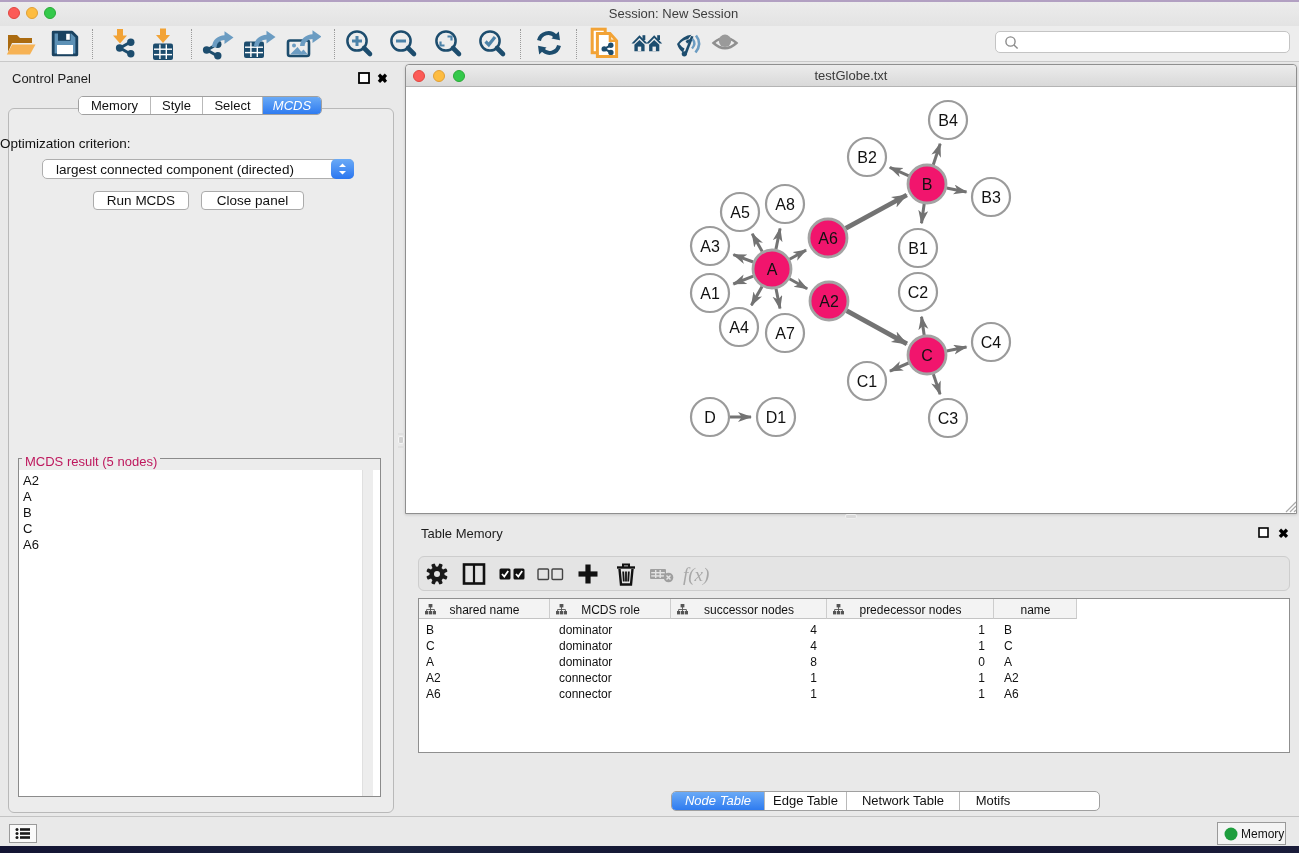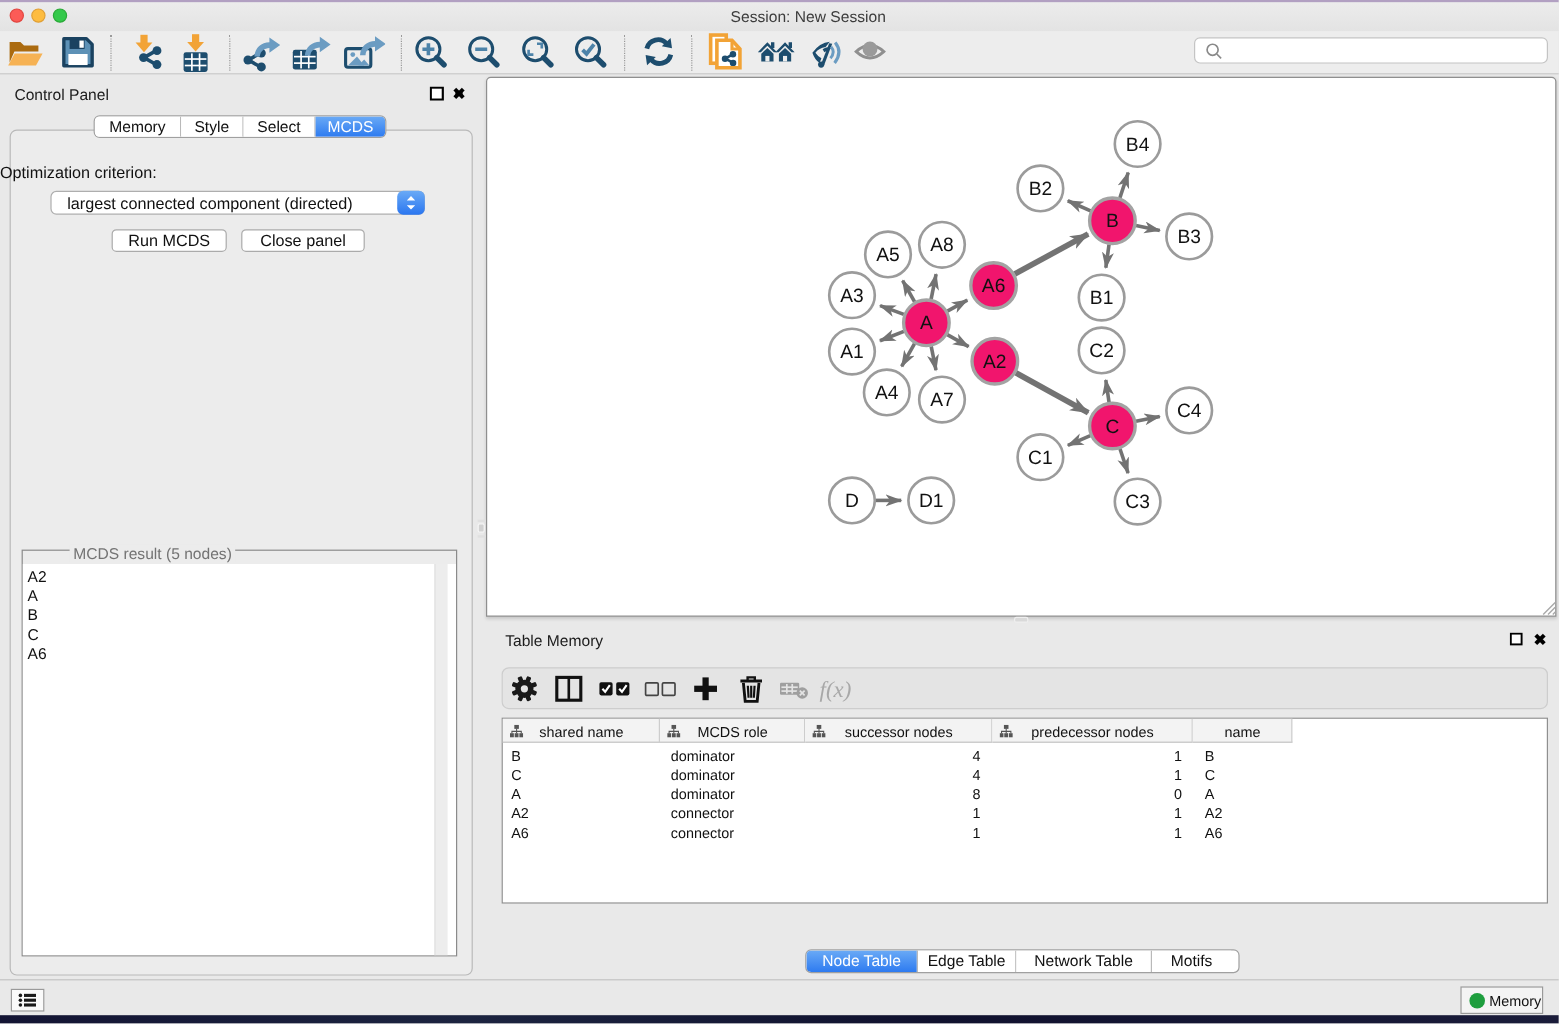--- a/index.html
+++ b/index.html
@@ -14,42 +14,42 @@
   #toolbar { left:0; top:26px; width:1299px; height:36px; background:#ededed; border-bottom:1px solid #c9c9c9; }
   .tsep { position:absolute; top:3px; height:30px; width:0; border-left:1px dotted #9a9a9a; }
   .ticon { position:absolute; top:1px; }
   #searchbox { left:995px; top:5px; width:295px; height:22px; background:#fff; border:1px solid #c4c4c4; border-radius:5px; }
   
   #cp-title { left:12px; top:71px; font-size:13px; color:#1c1c1c; }
   #cp-panel { left:8px; top:108px; width:386px; height:705px; background:#ececec; border:1px solid #b9b9b9; border-radius:6px; }
   .tabbar { display:flex; border:1px solid #a0a0a0; border-radius:5px; background:#fff; overflow:hidden; }
   .tabbar .tab { font-size:13px; color:#111; text-align:center; line-height:17px; border-right:1px solid #b9b9b9; background:#fff; }
   .tabbar .tab:last-child { border-right:none; }
-  .tabbar .tab.sel { background:linear-gradient(#6aaaf6,#2e7bf0); color:#fff; }
+  .tabbar .tab.sel { background:linear-gradient(#6aaaf6,#2e7bf0); color:#fff;font-style:italic; }
   #cp-tabs { left:78px; top:96px; width:244px; height:19px; }
   #opt-label { left:0px; top:136px; width:400px; text-align:left; font-size:13.5px; color:#111; }
   #combo { left:42px; top:159px; width:312px; height:20px; background:#fff; border:1px solid #aeaeae; border-radius:5px; }
   #combo .ctext { position:absolute; left:13px; top:2px; font-size:13.5px; color:#111; }
   #combo .stepper { position:absolute; right:-1px; top:-1px; width:23px; height:20px; border-radius:5px; background:linear-gradient(#6aaaf6,#2a76f0); }
   .btn { background:#fff; border:1px solid #ababab; border-radius:4px; font-size:13.5px; color:#111; text-align:center; }
   #btn-run { left:93px; top:191px; width:96px; height:19px; line-height:17px; }
   #btn-close { left:201px; top:191px; width:103px; height:19px; line-height:17px; }
   #mcds-box { left:18px; top:458px; width:363px; height:339px; border:1px solid #8b8b8b; }
-  #mcds-legend { left:22px; top:454px; background:#ececec; padding:0 3px; font-size:13px; color:#737373;margin-left:36px; }
+  #mcds-legend { left:22px; top:454px; background:#ececec; padding:0 3px; font-size:13px; color:#be185d; }
   #mcds-list { left:19px; top:470px; width:361px; height:326px; background:#fff; font-size:13px; color:#111; line-height:16px; padding:3px 0 0 4px; }
   #mcds-scroll { left:362px; top:470px; width:11px; height:326px; background:#ededed; border-left:1px solid #e0e0e0; }
   
   #netwin { left:405px; top:64px; width:892px; height:450px; background:#fff; border:1px solid #8f8f8f; border-radius:4px 4px 0 0; box-shadow:0 1px 3px rgba(0,0,0,0.15); }
   #net-titlebar { position:absolute; left:0; top:0; width:100%; height:22px; background:linear-gradient(#ececec,#d9d9d9); border-bottom:1px solid #b4b4b4; border-radius:4px 4px 0 0; }
   #net-titlebar .title { width:100%; text-align:center; font-size:13px; color:#3a3a3a; line-height:22px; }
   
   #tp-title { left:421px; top:526px; font-size:13px; color:#1c1c1c; }
   #tp-toolbar { left:418px; top:556px; width:872px; height:35px; background:#e4e4e4; border:1px solid #cdcdcd; border-radius:6px; }
   #tp-table { left:418px; top:598px; width:872px; height:155px; background:#fff; border:1px solid #8f8f8f; }
-  #tp-tabs { left:671px; top:791px; width:362px; height:20px; }
+  #tp-tabs { left:671px; top:791px; width:429px; height:20px; }
   
   #statusbar { left:0; top:816px; width:1299px; height:30px; background:#e9e9e9; border-top:1px solid #c3c3c3; }
   #hamb { left:9px; top:824px; width:28px; height:19px; background:#fafafa; border:1px solid #9a9a9a; }
   #membtn { left:1217px; top:822px; width:69px; height:23px; background:#f4f4f4; border:1px solid #9a9a9a; font-size:12px; color:#111; }
   #bottomstrip { left:0; top:846px; width:1299px; height:7px; background:linear-gradient(90deg,#131433,#1c2440 30%,#10112e 60%,#1a1c3a); }
   .hdr-cell { position:absolute; top:0; height:20px; border-right:1px solid #cdcdcd; border-bottom:1px solid #c4c4c4; background:#f3f3f3; }
   .row-txt { position:absolute; font-size:12px; color:#111; }
 </style>
 </head>
 <body>
@@ -244,20 +244,26 @@
   </div>
 </div>
 <div class="abs btn" id="btn-run">Run MCDS</div>
 <div class="abs btn" id="btn-close">Close panel</div>
 <div class="abs" id="mcds-box"></div>
 <div class="abs" id="mcds-legend">MCDS result (5 nodes)</div>
 <div class="abs" id="mcds-list">A2<br>A<br>B<br>C<br>A6</div>
 <div class="abs" id="mcds-scroll"></div>
 
 <div class="abs" id="netwin">
+  <div id="net-titlebar">
+    <div class="tl" style="left:7px;top:5px;background:#fc5b57;border:0.5px solid #e14640;"></div>
+    <div class="tl" style="left:27px;top:5px;background:#fdbc40;border:0.5px solid #e0a036;"></div>
+    <div class="tl" style="left:47px;top:5px;background:#34c94b;border:0.5px solid #2aaa38;"></div>
+    <div class="title">testGlobe.txt</div>
+  </div>
   <svg style="position:absolute;left:0px;top:22px" width="890" height="427" viewBox="406 87 890 427">
       <defs>
         <marker id="ah" markerWidth="16" markerHeight="12" refX="13" refY="5" orient="auto" markerUnits="userSpaceOnUse">
           <path d="M0 0 L14 5 L0 10 L3.8 5 Z" fill="#737373"></path>
         </marker>
         <marker id="ahT" markerWidth="20" markerHeight="16" refX="15" refY="6" orient="auto" markerUnits="userSpaceOnUse">
           <path d="M0 0 L16 6 L0 12 L4.4 6 Z" fill="#737373"></path>
         </marker>
       </defs>
       <line x1="762.2" y1="251.6" x2="752.2" y2="233.8" stroke="#737373" stroke-width="3.0" marker-end="url(#ah)"></line>

